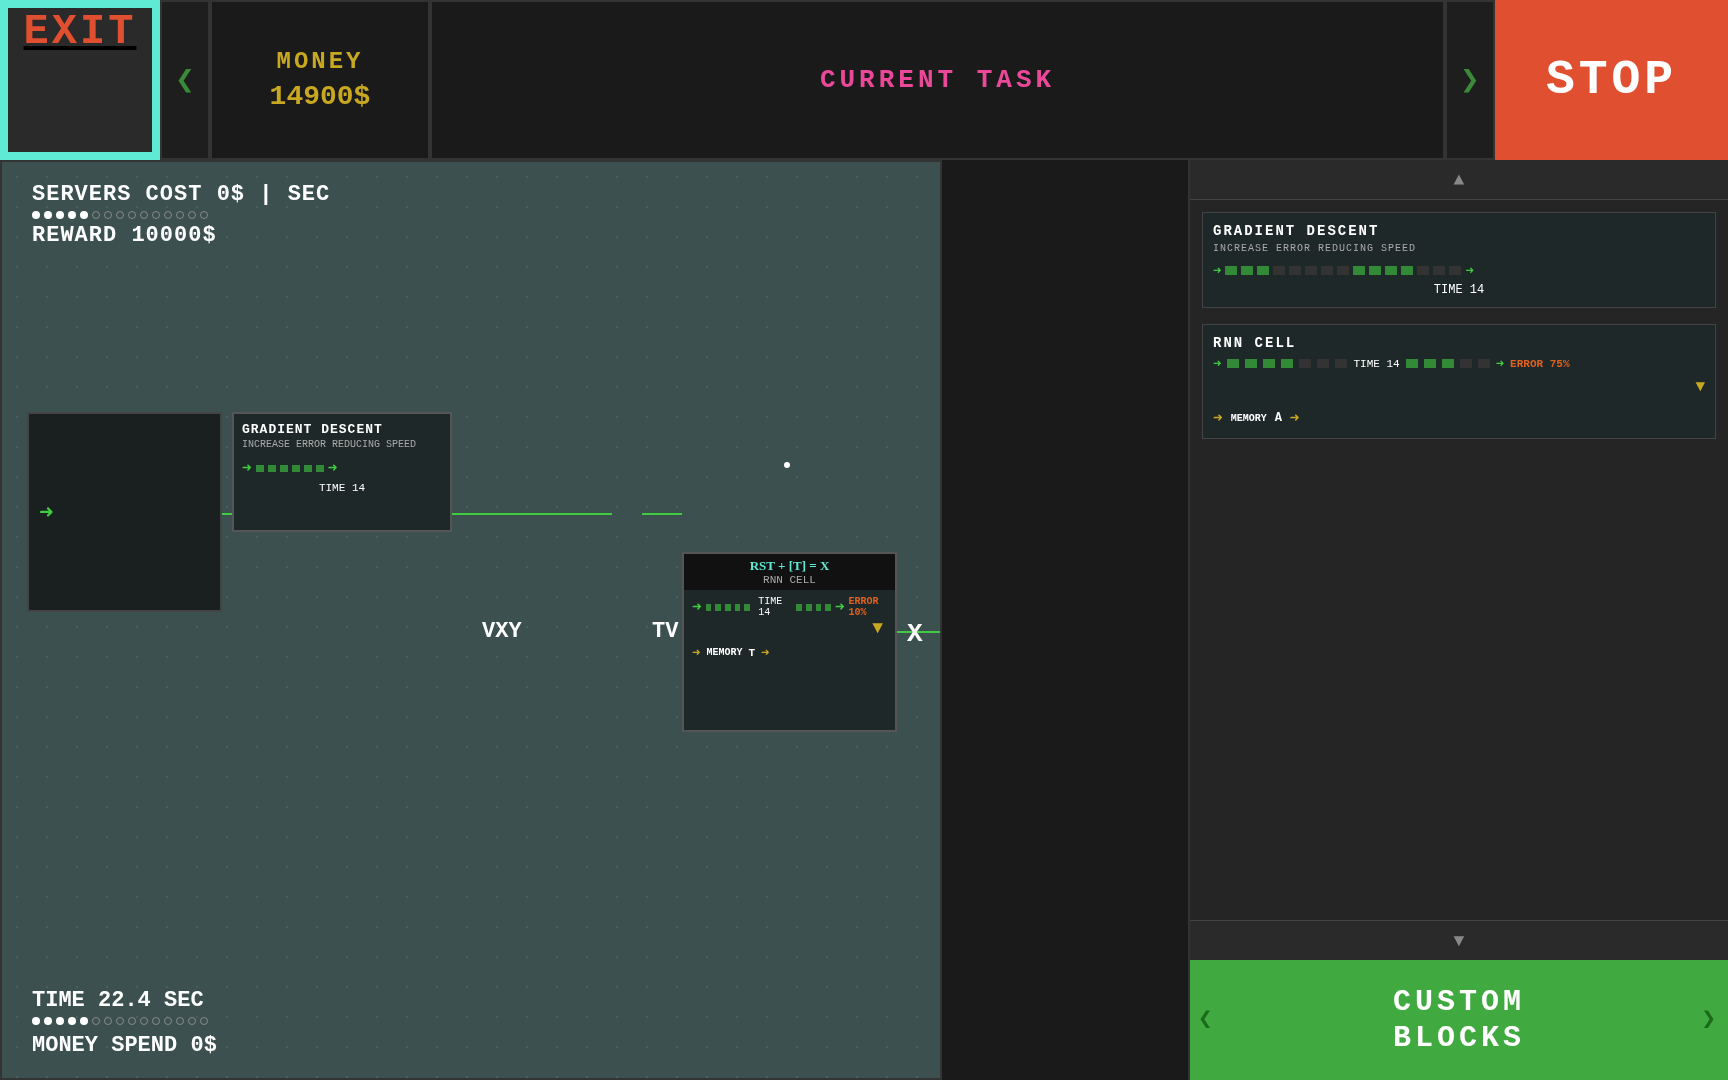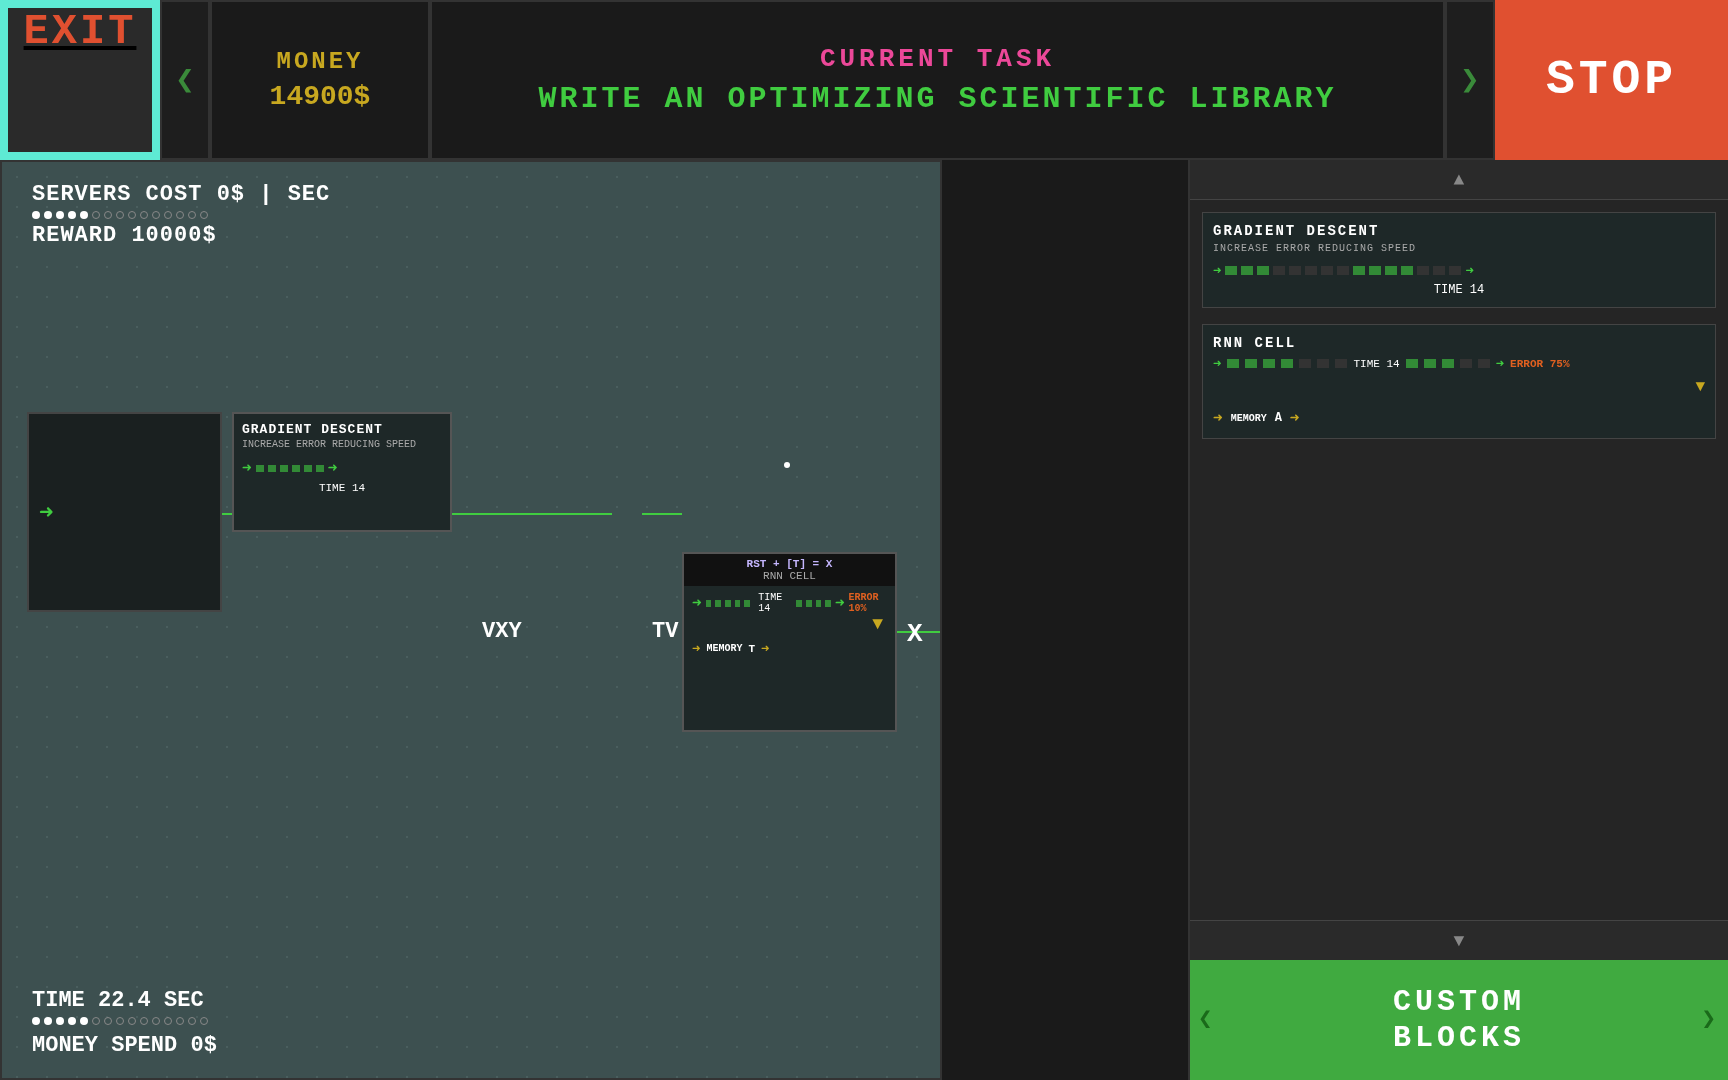--- a/index.html
+++ b/index.html
@@ -268,24 +268,25 @@
       padding: 8px;
     }
     #block-rnn .block-header {
       background: #111;
       margin: -8px -8px 6px -8px;
       padding: 4px 8px;
       color: white;
       font-size: 11px;
     }
     #block-rnn .rnn-formula {
-      color: #c4b5fd;
-      font-size: 11px;
+      color: #5eead4;
+      font-size: 13px;
       font-weight: bold;
       text-align: center;
+      font-family: Liberation Serif, serif;
     }
     #block-rnn .rnn-name {
       color: #aaa;
       font-size: 11px;
       text-align: center;
     }
     .dual-progress {
       display: flex;
       gap: 4px;
       margin-top: 6px;
@@ -542,21 +543,20 @@
   </div>
   <div id="nav-left">
     <span>❮</span>
   </div>
   <div id="money-panel">
     <div id="money-label">MONEY</div>
     <div id="money-value">14900$</div>
   </div>
   <div id="center-panel">
     <div id="current-task-label">CURRENT TASK</div>
-    <div id="task-description">WRITE AN OPTIMIZING SCIENTIFIC LIBRARY</div>
   </div>
   <div id="nav-right">
     <span>❯</span>
   </div>
   <div id="stop-btn">
     <span>STOP</span>
   </div>
 </div>
 
 <div id="main-canvas">

